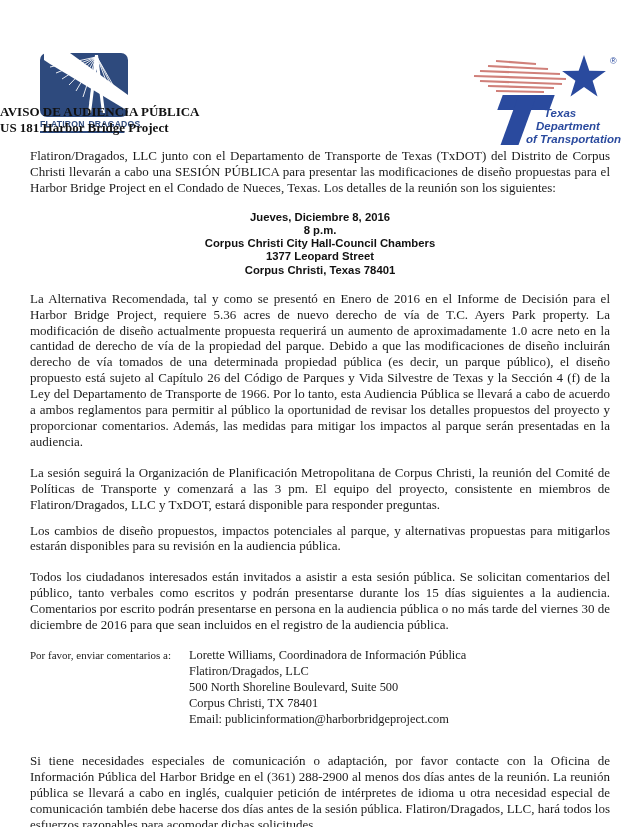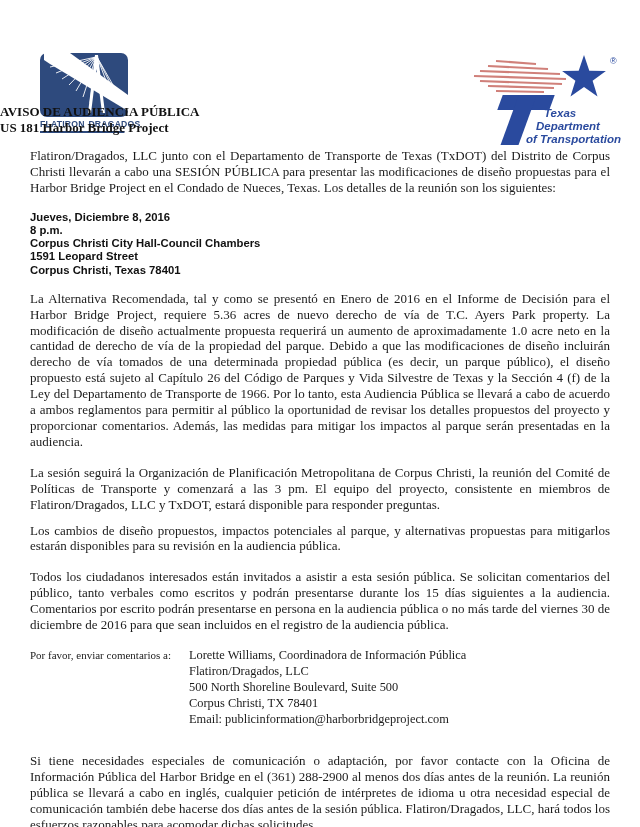--- a/index.html
+++ b/index.html
@@ -35,20 +35,21 @@
     font-size: 13px; line-height: 15.5px; color: #111;
   }
   
   .content { padding: 0 30px; }
   .para {
     font-size: 13px; line-height: 15.9px;
     text-align: justify; margin-bottom: 15px; color: #1b1b1b;
   }
   .para.no-gap { margin-bottom: 10px; }
   .meeting-block {
+    text-align: center;
     font-family: "Liberation Sans", "DejaVu Sans", sans-serif;
     font-weight: bold; font-size: 11.3px; line-height: 13.2px;
     color: #111; margin: 4px 0 14px 0;
   }
   .contact-row { display: flex; align-items: flex-start; margin-bottom: 26px; }
   .contact-label {
     flex: 0 0 auto; font-size: 11px; line-height: 15.9px;
     margin-right: 18px; white-space: nowrap;
   }
   .contact-lines {
@@ -133,21 +134,21 @@
   </div>
 
   <div class="content">
 
     <p class="para">Flatiron/Dragados, LLC junto con el Departamento de Transporte de Texas (TxDOT) del Distrito de Corpus Christi llevarán a cabo una SESIÓN PÚBLICA para presentar las modificaciones  de diseño propuestas para el Harbor Bridge Project en el Condado de Nueces, Texas. Los detalles de la reunión son los siguientes:</p>
 
     <div class="meeting-block">
       <div>Jueves, Diciembre 8, 2016</div>
       <div>8 p.m.</div>
       <div>Corpus Christi City Hall-Council Chambers</div>
-      <div>1591 Leopard Street</div>
+      <div>1377 Leopard Street</div>
       <div>Corpus Christi, Texas 78401</div>
     </div>
 
     <p class="para">La Alternativa Recomendada, tal y como se presentó en Enero de 2016 en el Informe de Decisión para el Harbor Bridge Project, requiere 5.36 acres de nuevo derecho de vía de T.C. Ayers Park property. La modificación de diseño actualmente propuesta requerirá un aumento de aproximadamente 1.0 acre neto en la cantidad de derecho de vía de la propiedad del parque. Debido a que las modificaciones de diseño incluirán derecho de vía tomados de una determinada propiedad pública (es decir, un parque público), el diseño propuesto está sujeto al Capítulo 26 del Código de Parques y Vida Silvestre de Texas y la Sección 4 (f) de la Ley del Departamento de Transporte de 1966. Por lo tanto, esta Audiencia Pública se llevará a cabo de acuerdo a ambos reglamentos para permitir al público la oportunidad de revisar los detalles propuestos del proyecto y proporcionar comentarios. Además, las medidas para mitigar los impactos al parque serán presentadas en la audiencia.</p>
 
     <p class="para no-gap">La sesión seguirá la Organización de Planificación Metropolitana de Corpus Christi, la reunión del Comité de Políticas de Transporte y comenzará a las 3 pm. El equipo del proyecto, consistente en miembros de Flatiron/Dragados, LLC y TxDOT, estará disponible para responder preguntas.</p>
     <p class="para">Los cambios de diseño propuestos, impactos potenciales al parque, y alternativas propuestas para mitigarlos estarán disponibles para su revisión en la audiencia pública.</p>
 
     <p class="para">Todos los ciudadanos interesados están invitados a asistir a esta sesión pública. Se solicitan comentarios del público, tanto verbales como escritos y podrán presentarse durante los 15 días siguientes a la audiencia. Comentarios por escrito podrán presentarse en persona en la audiencia pública o no más tarde del viernes 30 de diciembre de 2016 para que sean incluidos en el registro de la audiencia pública.</p>
 

